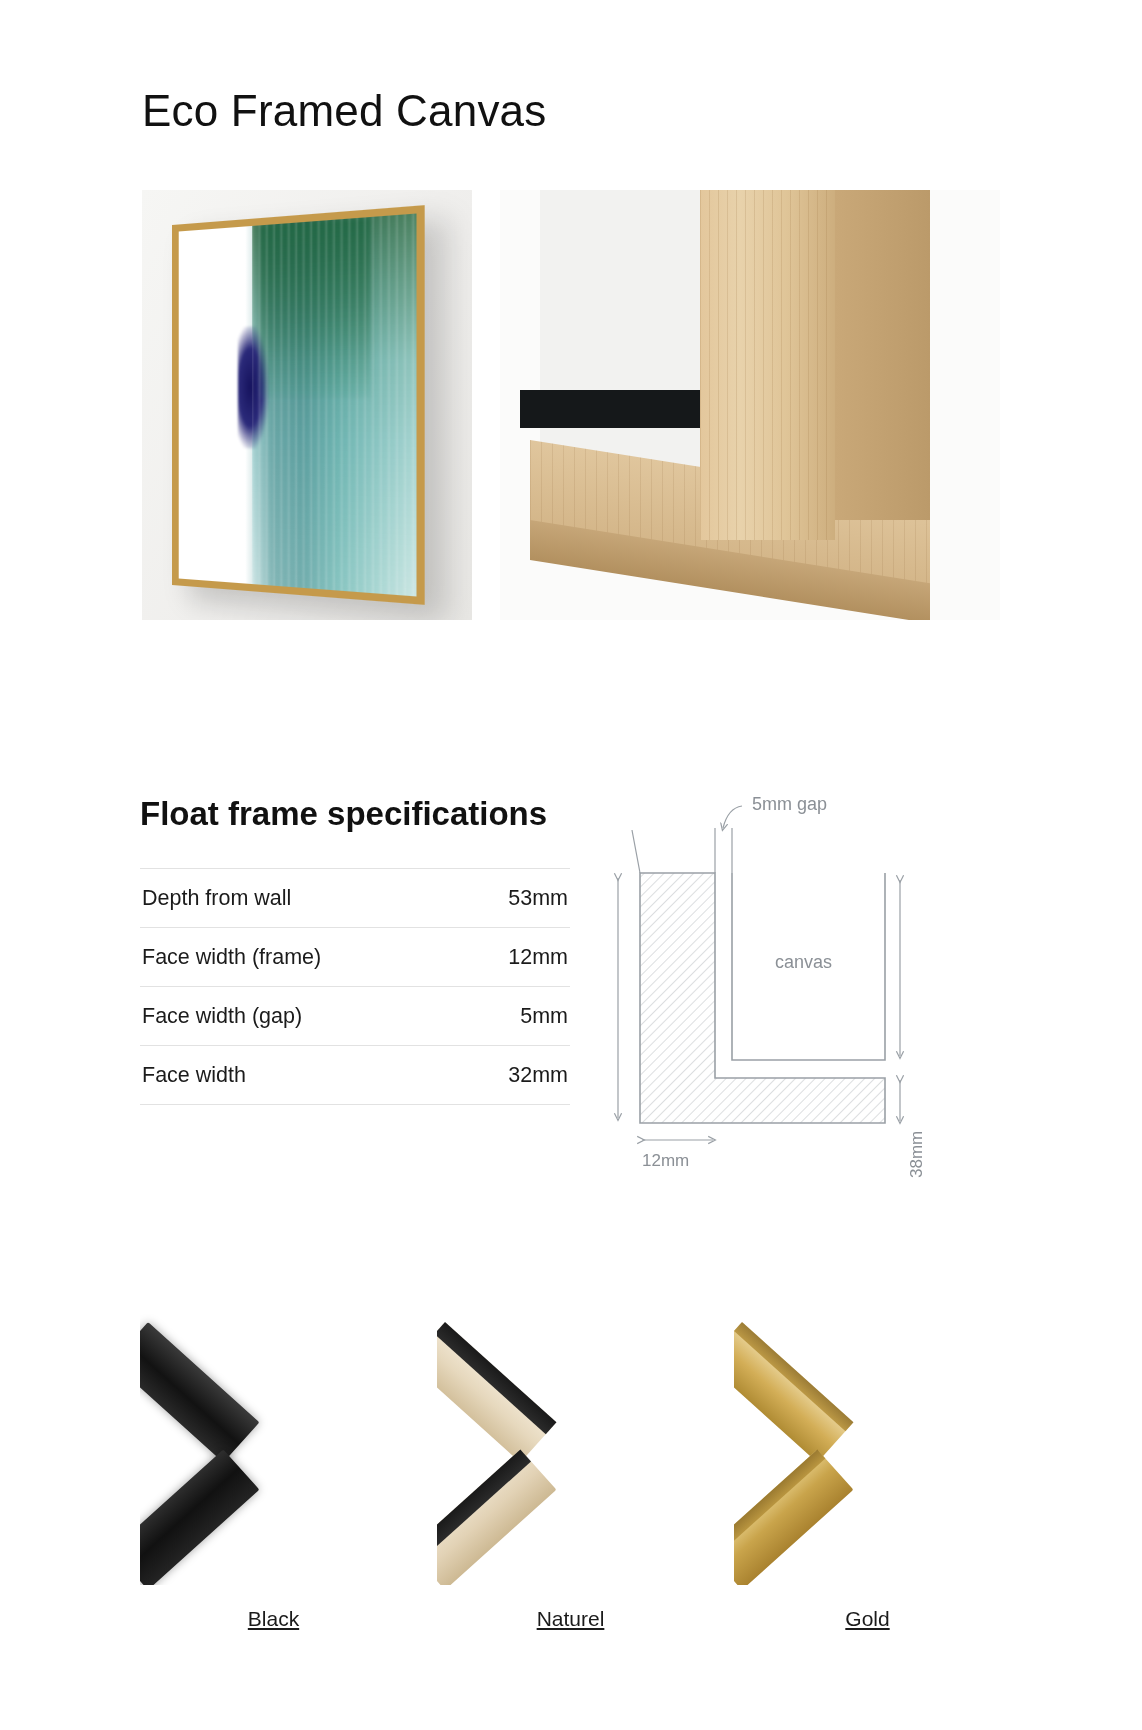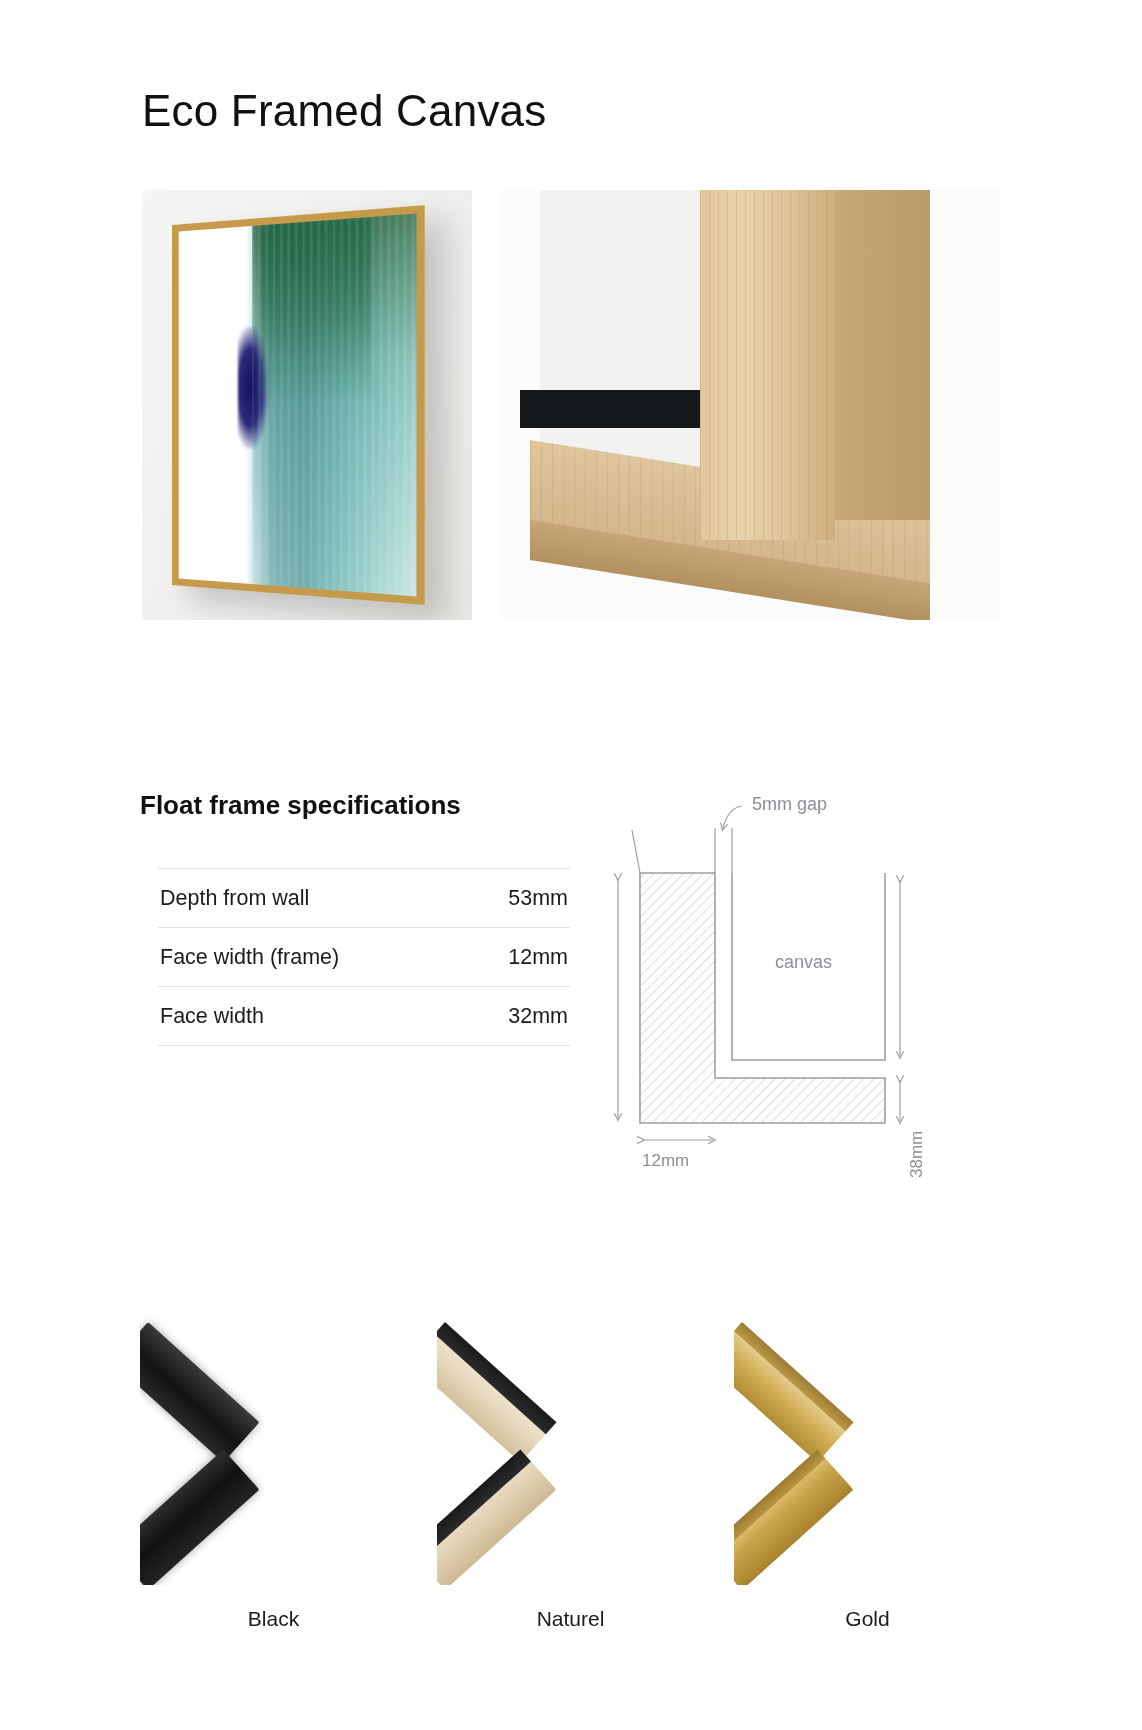--- a/index.html
+++ b/index.html
@@ -155,41 +155,40 @@
     background: linear-gradient(to bottom, #c6a678, #b2905f);
     transform: skewY(9deg);
     transform-origin: left top;
   }
 
   
   .section-title {
     position: absolute;
     left: 140px;
     top: 768px;
-    font-size: 26px;
+    font-size: 33px;
     font-weight: 700;
     color: #111111;
   }
 
   
   .spec-table {
     position: absolute;
     left: 140px;
     top: 868px;
     width: 430px;
   }
   .spec-row {
     display: flex;
     justify-content: space-between;
     align-items: center;
     padding: 17px 2px 16px 2px;
     border-bottom: 1px solid #e2e2e2;
     font-size: 21.5px;
     color: #1b1b1b;
-    margin-left: 18px;
   }
   .spec-row:first-child { border-top: 1px solid #e2e2e2; }
   .spec-label { font-weight: 400; }
   .spec-value { font-weight: 400; }
 
   
   .diagram {
     position: absolute;
     left: 610px;
     top: 788px;
@@ -201,21 +200,21 @@
   
   .swatches {
     position: absolute;
     left: 140px;
     top: 1300px;
     width: 862px;
     height: 390px;
     display: flex;
     gap: 30px;
   }
-  .swatch { width: 267px; position: relative; }
+  .swatch { width: 267px; position: relative; text-decoration: underline; }
   .swatch-img {
     width: 267px;
     height: 285px;
     position: relative;
     overflow: hidden;
     background: #ffffff;
   }
   .swatch-label {
     margin-top: 22px;
     text-align: center;
@@ -288,20 +287,24 @@
   <h2 class="section-title">Float frame specifications</h2>
 
   <div class="spec-table">
     <div class="spec-row">
       <span class="spec-label">Depth from wall</span>
       <span class="spec-value">53mm</span>
     </div>
     <div class="spec-row">
       <span class="spec-label">Face width (frame)</span>
       <span class="spec-value">12mm</span>
+    </div>
+    <div class="spec-row">
+      <span class="spec-label">Face width (gap)</span>
+      <span class="spec-value">5mm</span>
     </div>
     <div class="spec-row">
       <span class="spec-label">Face width</span>
       <span class="spec-value">32mm</span>
     </div>
   </div>
 
   <div class="diagram">
     <svg width="420" height="420" viewBox="0 0 420 420" xmlns="http://www.w3.org/2000/svg">
       <defs>

